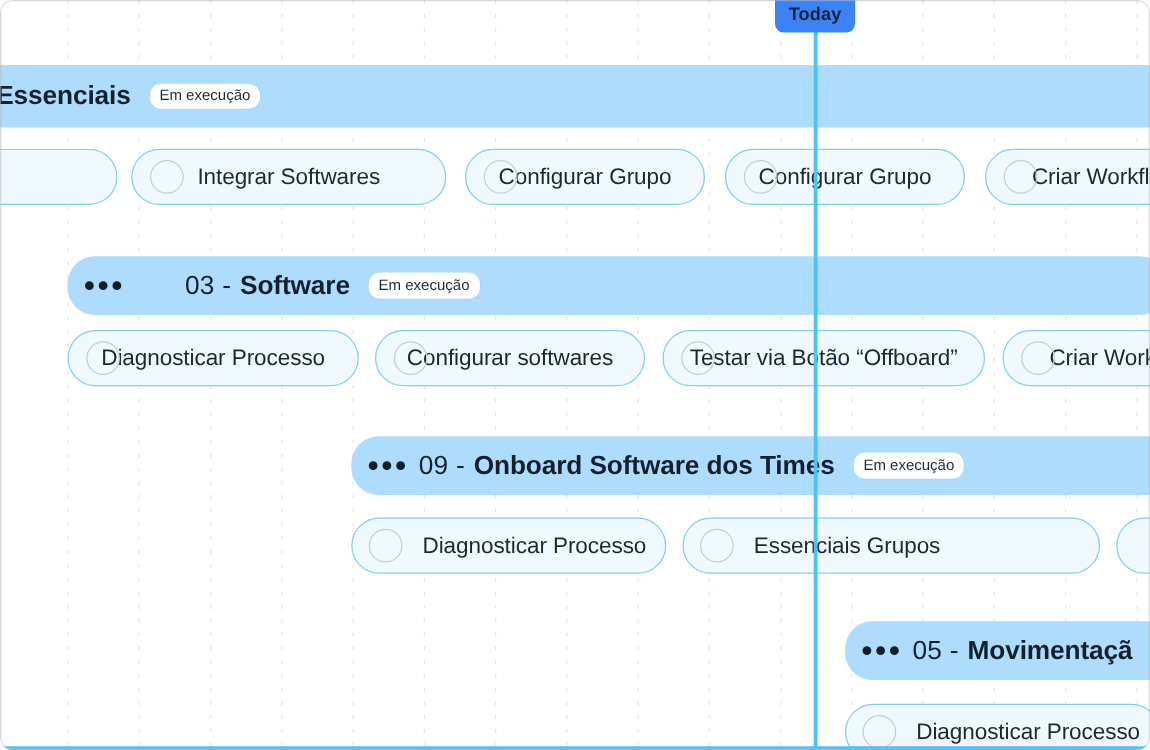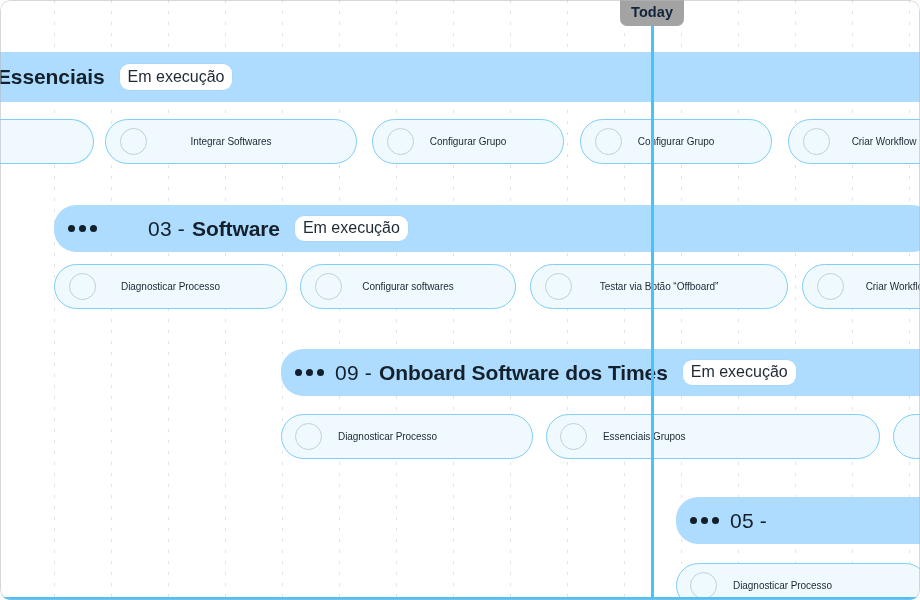--- a/index.html
+++ b/index.html
@@ -30,21 +30,21 @@
     background-image:linear-gradient(to bottom,#c9ced4 0 3px, rgba(0,0,0,0) 3px 11px);
     background-size:1px 11px;
     opacity:.55;
   }
   
   #today-line{
     position:absolute;top:0;width:3px;height:600px;background:#49C3FB;z-index:6;
   }
   #today-badge{
     position:absolute;z-index:8;
-    background:#a3a3a3;color:#10243a;
+    background:#3b82f6;color:#10243a;
     font-weight:bold;font-size:14.5px;letter-spacing:.1px;
     padding:4px 11px 5px 11px;
     border-radius:0 0 7px 7px;
     line-height:1.15;
   }
   
   .phase-bar{
     position:absolute;z-index:4;
     background:#ADDCFF;
     display:flex;align-items:center;
@@ -54,21 +54,21 @@
   }
   .phase-bar.rounded{border-radius:22px;}
   .dots{
     display:inline-flex;gap:4px;align-items:center;margin-right:11px;
   }
   .dots i{display:block;width:7px;height:7px;border-radius:50%;background:#13202c;}
   .phase-num{font-size:21px;font-weight:400;letter-spacing:.2px;}
   .phase-title{font-size:21px;font-weight:bold;letter-spacing:-.1px;}
   .phase-badge{
     background:#ffffff;color:#1d2935;
-    font-size:16px;font-weight:normal;
+    font-size:12px;font-weight:normal;
     padding:3.5px 8px 4px 8px;border-radius:9px;
     margin-left:15px;line-height:1.1;
     box-shadow:0 0 0 .5px rgba(0,0,0,.04);
   }
   
   .task-pill{
     position:absolute;z-index:5;box-sizing:border-box;
     background:#EFF9FE;
     border:1.6px solid #7FCEF6;
     border-radius:24px;
@@ -77,21 +77,21 @@
     white-space:nowrap;
     overflow:hidden;
   }
   .task-pill.center{justify-content:center;}
   .task-pill.lead{justify-content:flex-start;}
   .task-circle{
     flex:0 0 auto;width:25px;height:25px;border-radius:50%;
     border:1.4px solid #c2ced8;background:transparent;
   }
   .task-label{
-    font-size:10px;color:#1b2733;font-weight:500;letter-spacing:-.05px;
+    font-size:18px;color:#1b2733;font-weight:500;letter-spacing:-.05px;
   }
   .task-pill.center .task-circle{position:absolute;left:14px;}
   .task-pill.lead .task-circle{margin-left:13px;}
   .task-pill.lead .task-label{margin-left:16px;}
   #bottom-rule{
     position:absolute;left:0;bottom:0;width:920px;height:3px;background:#49C3FB;z-index:30;
   }
 </style>
 </head>
 <body>
@@ -187,20 +187,21 @@
         <span class="task-label">Essenciais Grupos</span>
       </div>
       <div class="task-pill lead" style="left: 893px; top: 414px; width: 120px; position: absolute;"></div>
       <div class="phase-bar rounded" style="left: 676px; top: 497px; width: 320px; height: 47px; padding-left: 14px;">
         <span class="dots">
           <i></i>
           <i></i>
           <i></i>
         </span>
         <span class="phase-num" style="margin-right: 7px;">05 -</span>
+        <span class="phase-title">Movimentaçã</span>
       </div>
       <div class="task-pill lead" style="left: 676px; top: 563px; width: 252px; position: absolute;">
         <span class="task-circle"></span>
         <span class="task-label">Diagnosticar Processo</span>
       </div>
     </div>
 
   <div id="bottom-rule"></div>
   <div id="frame-edge"></div>
 </div>

